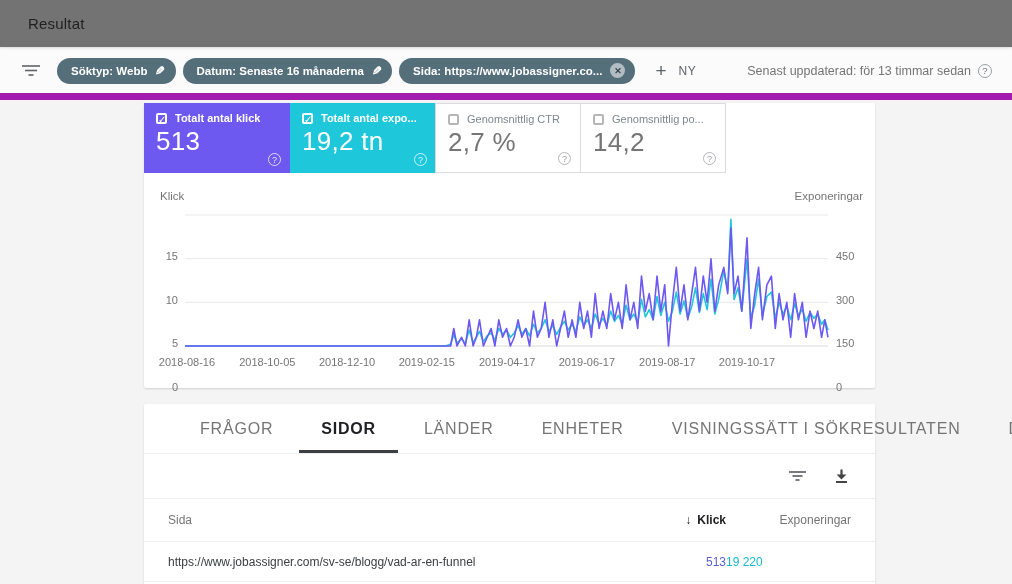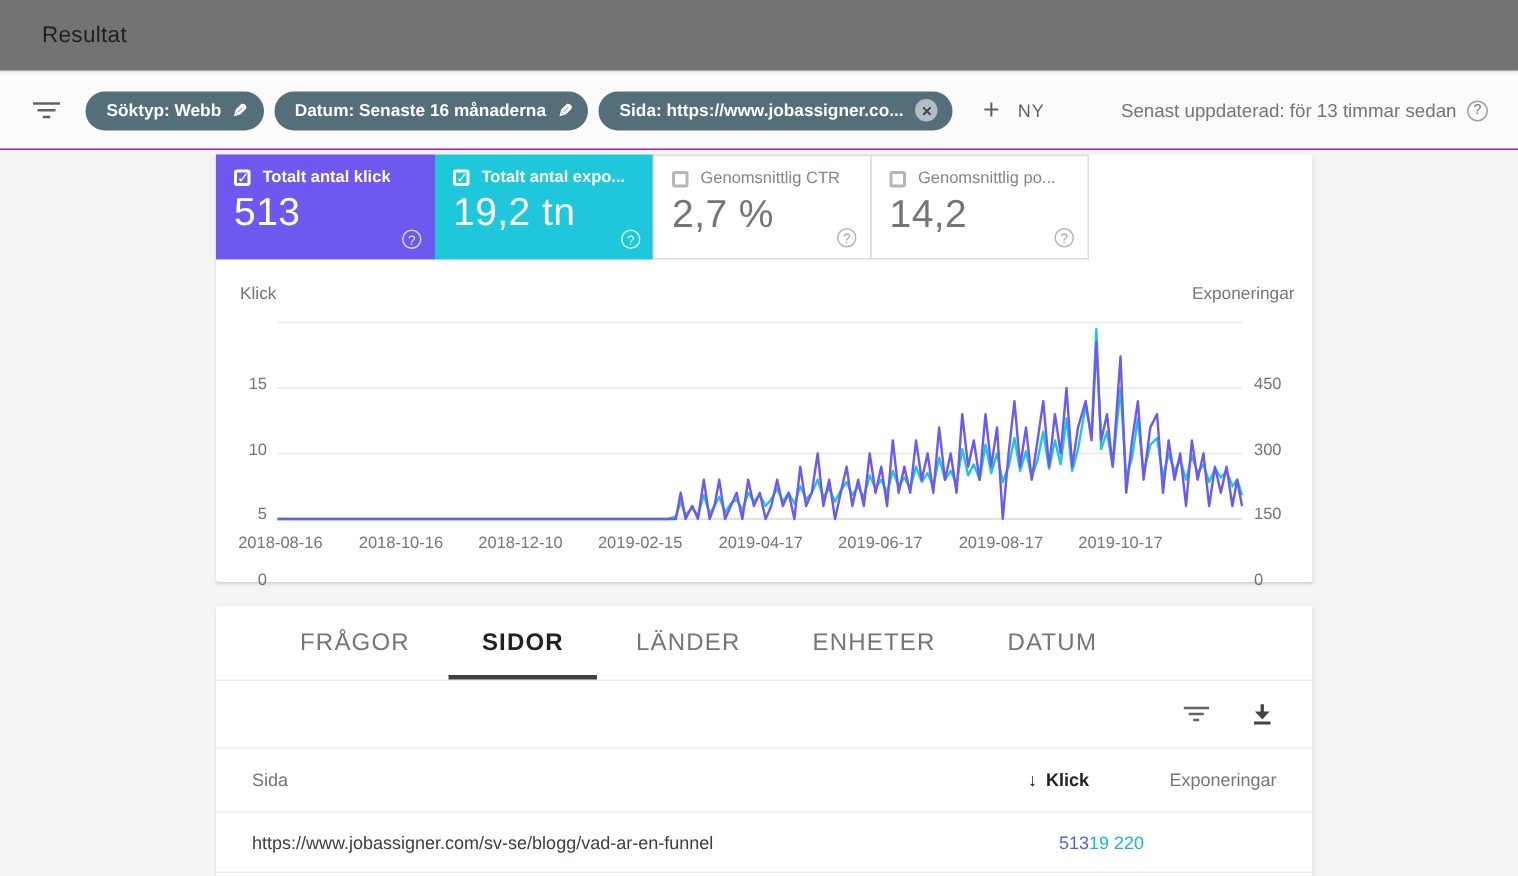--- a/index.html
+++ b/index.html
@@ -16,21 +16,21 @@
   .app-header{
     position:absolute; top:0; left:0; width:1012px; height:47px;
     background:#737373; box-shadow:0 1px 3px rgba(0,0,0,.10);
     z-index:5; display:flex; align-items:center;
   }
   .app-title{ margin-left:28px; font-size:15px; color:#212121; letter-spacing:.2px; }
 
   
   .filter-bar{
     position:absolute; top:48px; left:0; width:1012px; height:52px;
-    background:#fbfbfb; border-bottom:1px solid #a21caf;
+    background:#fbfbfb; border-bottom:7px solid #a21caf;
     display:flex; align-items:center; padding:0 16px; z-index:4;
   }
   .flt-icon{ margin-left:6px; display:flex; align-items:center; cursor:pointer; }
   .chips{ display:flex; gap:7px; margin-left:17px; }
   .chip{
     height:26px; border-radius:13px; background:#546e7a; color:#fff;
     font-size:11.5px; font-weight:bold; display:flex; align-items:center;
     padding:0 10px 0 14px; gap:8px; cursor:pointer; white-space:nowrap;
   }
   .chip .edit-ic{ font-size:12px; color:#fff; transform:scaleX(-1); }
@@ -216,36 +216,37 @@
       <div class="ytick ytr" style="top: 166px;">0</div>
       <svg width="731" height="214" style="position: absolute; left: 0px; top: 0px;">
         <line x1="41" x2="684" y1="41" y2="41" stroke="#e8e8e8"></line>
         <line x1="41" x2="684" y1="84.66666666666667" y2="84.66666666666667" stroke="#e8e8e8"></line>
         <line x1="41" x2="684" y1="128.33333333333334" y2="128.33333333333334" stroke="#e8e8e8"></line>
         <line x1="41" x2="684" y1="172" y2="172" stroke="#d9d9d9"></line>
         <polyline fill="none" stroke="#1ec7d9" stroke-width="1.6" stroke-linejoin="round" points="41.0,172.0 79.6,172.0 118.2,172.0 156.7,172.0 195.3,172.0 233.9,172.0 272.5,172.0 301.4,172.0 306.6,170.3 309.8,160.4 313.0,169.1 317.5,164.7 321.3,169.7 325.2,156.0 329.1,168.5 332.3,163.3 335.5,157.4 339.4,167.6 343.2,161.8 347.1,158.9 350.9,166.2 354.8,154.5 358.6,160.4 362.5,156.0 366.4,163.3 370.2,158.9 374.1,151.6 377.9,160.4 381.8,154.5 385.6,161.8 389.5,150.2 393.4,158.9 397.2,154.5 401.1,145.8 404.9,157.4 408.8,151.6 412.7,160.4 416.5,153.1 420.4,147.3 424.2,156.0 428.1,150.2 431.9,157.4 435.8,142.9 439.7,151.6 443.5,145.8 447.4,154.5 451.2,140.0 455.1,150.2 458.9,144.3 462.8,151.6 466.7,137.1 470.5,147.3 474.4,141.4 478.2,150.2 482.1,131.2 486.0,145.8 489.8,140.0 493.7,148.7 497.5,125.4 501.4,142.9 505.2,135.6 509.1,145.8 513.0,122.5 516.8,141.4 520.7,128.3 524.5,147.3 528.4,137.1 532.3,118.1 536.1,140.0 540.0,126.9 543.8,144.3 547.7,132.7 551.5,113.8 555.4,138.5 559.3,119.6 563.1,135.6 567.0,105.0 570.8,140.0 574.7,125.4 579.8,96.3 583.7,116.7 586.9,45.4 590.1,125.4 594.0,113.8 597.8,137.1 603.0,84.7 606.8,144.3 610.7,131.2 614.6,105.0 618.4,141.4 622.9,122.5 627.4,118.1 631.3,144.3 635.1,128.3 639.0,140.0 642.8,132.7 646.7,145.8 650.6,129.8 654.4,141.4 658.3,135.6 662.1,147.3 666.0,138.5 669.9,144.3 673.7,140.0 677.6,150.2 680.8,145.8 684.0,156.0"></polyline>
         <polyline fill="none" stroke="#6d58f0" stroke-width="1.6" stroke-linejoin="round" points="41.0,172.0 79.6,172.0 118.2,172.0 156.7,172.0 195.3,172.0 233.9,172.0 272.5,172.0 301.4,172.0 306.6,172.0 309.8,154.5 313.0,172.0 317.5,163.3 321.3,172.0 325.2,145.8 329.1,172.0 332.3,163.3 335.5,145.8 339.4,172.0 343.2,163.3 347.1,154.5 350.9,172.0 354.8,145.8 358.6,163.3 362.5,154.5 366.4,172.0 370.2,163.3 374.1,145.8 377.9,163.3 381.8,154.5 385.6,172.0 389.5,137.1 393.4,163.3 397.2,154.5 401.1,128.3 404.9,163.3 408.8,145.8 412.7,172.0 416.5,154.5 420.4,137.1 424.2,163.3 428.1,145.8 431.9,163.3 435.8,128.3 439.7,154.5 443.5,137.1 447.4,163.3 451.2,119.6 455.1,154.5 458.9,137.1 462.8,154.5 466.7,119.6 470.5,145.8 474.4,128.3 478.2,154.5 482.1,110.9 486.0,145.8 489.8,128.3 493.7,154.5 497.5,102.1 501.4,137.1 505.2,119.6 509.1,145.8 513.0,102.1 516.8,137.1 520.7,110.9 524.5,172.0 528.4,128.3 532.3,93.4 536.1,137.1 540.0,110.9 543.8,145.8 547.7,119.6 551.5,93.4 555.4,137.1 559.3,102.1 563.1,128.3 567.0,84.7 570.8,137.1 574.7,110.9 579.8,93.4 583.7,119.6 586.9,54.1 590.1,119.6 594.0,102.1 597.8,137.1 603.0,63.7 606.8,154.5 610.7,119.6 614.6,93.4 618.4,145.8 622.9,110.9 627.4,102.1 631.3,154.5 635.1,119.6 639.0,145.8 642.8,128.3 646.7,163.3 650.6,119.6 654.4,145.8 658.3,128.3 662.1,163.3 666.0,137.1 669.9,154.5 673.7,137.1 677.6,163.3 680.8,145.8 684.0,163.3"></polyline>
       </svg>
       <div class="xtick" style="left: -2.071px;">2018-08-16</div>
-      <div class="xtick" style="left: 78.304px;">2018-10-16</div>
+      <div class="xtick" style="left: 78.304px;">2018-10-05</div>
       <div class="xtick" style="left: 158.036px;">2018-12-10</div>
       <div class="xtick" style="left: 237.768px;">2019-02-15</div>
       <div class="xtick" style="left: 318.143px;">2019-04-17</div>
       <div class="xtick" style="left: 397.875px;">2019-06-17</div>
       <div class="xtick" style="left: 478.25px;">2019-08-17</div>
       <div class="xtick" style="left: 557.982px;">2019-10-17</div>
     </div>
 </div>
 
 <div class="panel panel-table">
   <div class="tabs">
     <div class="tab">FRÅGOR</div>
     <div class="tab active">SIDOR</div>
     <div class="tab">LÄNDER</div>
     <div class="tab">ENHETER</div>
+    <div class="tab">VISNINGSSÄTT I SÖKRESULTATEN</div>
     <div class="tab">DATUM</div>
   </div>
 
   <div class="table-toolbar">
     <span class="tool-btn">
       <svg width="17" height="12" viewBox="0 0 17 12">
           <g stroke="#5f6368" stroke-width="1.7">
         <line x1="0" y1="2" x2="17" y2="2"></line>
             <line x1="3.5" y1="6" x2="13.5" y2="6"></line>
             <line x1="6.5" y1="10" x2="10.5" y2="10"></line>

